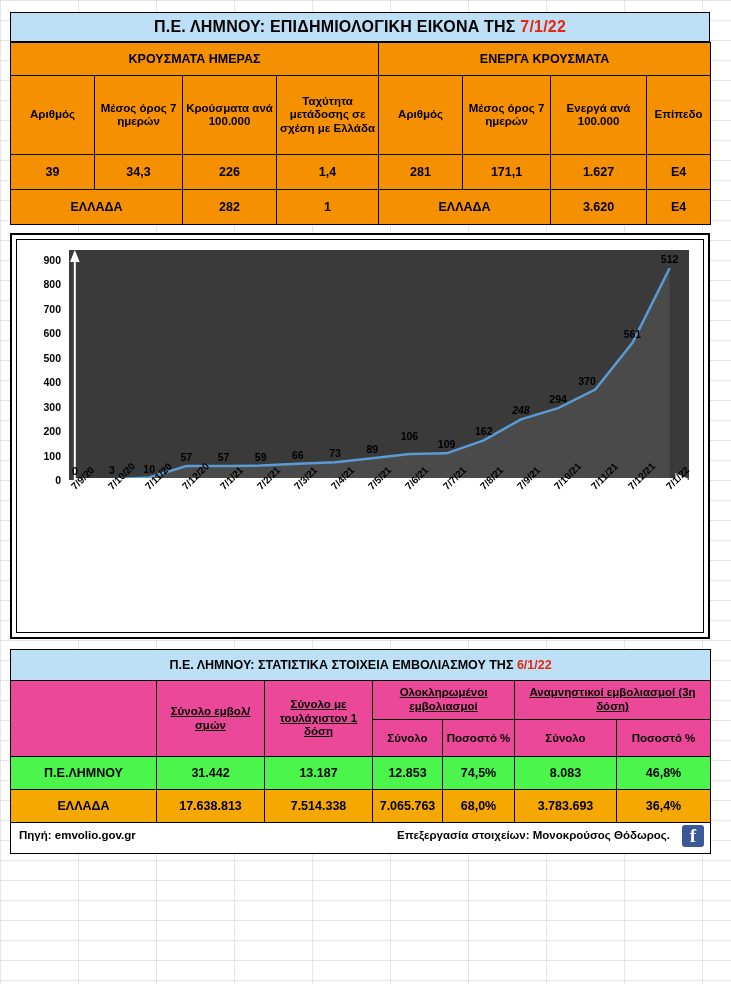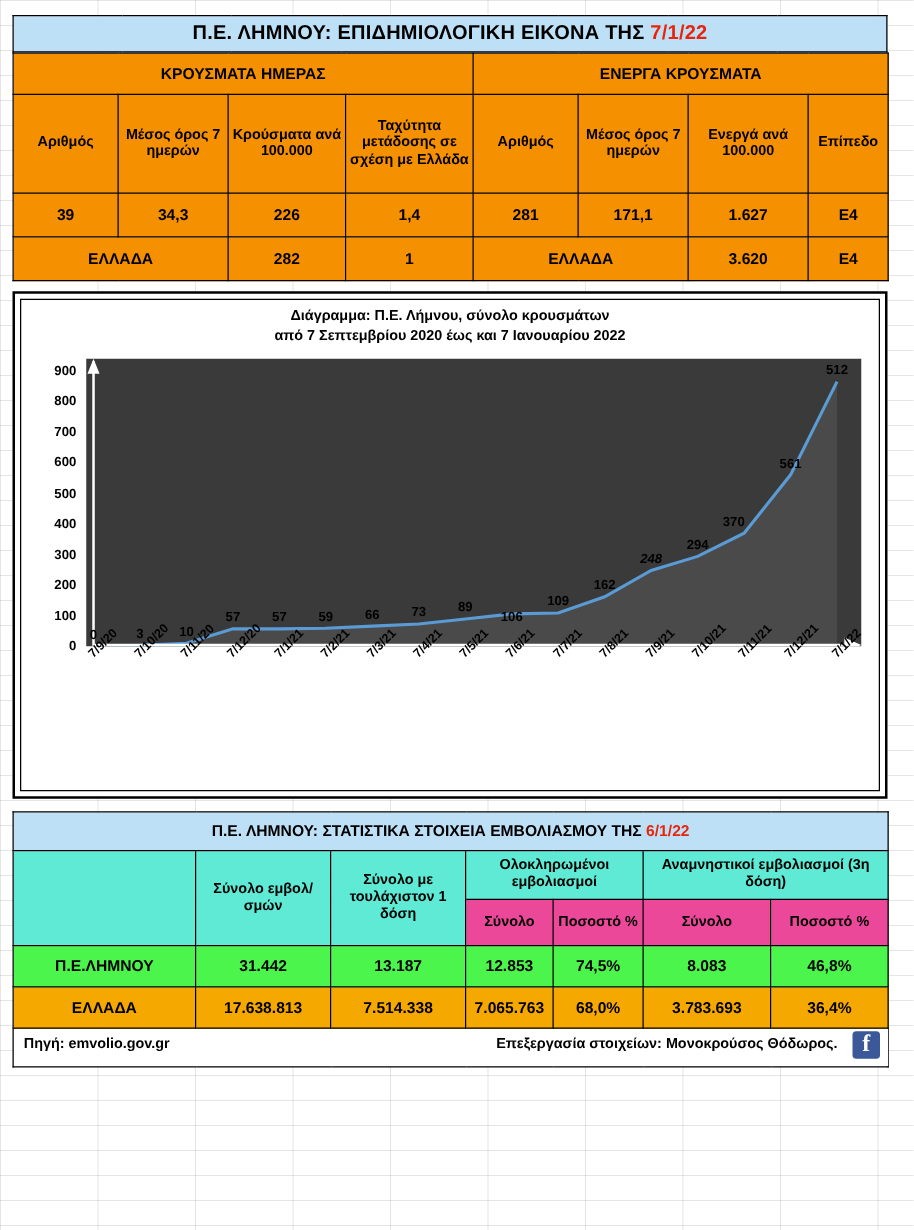--- a/index.html
+++ b/index.html
@@ -203,21 +203,22 @@
   .vac-hdr {
     background: #bde0f7;
     font-size: 12.5px;
     height: 28px;
   }
   .vac-colhead {
     font-size: 11.5px;
     height: 34px;
     line-height: 1.2;
     padding: 2px 2px;
-    background: #5eead4;
+    background: #ec4899;
+    text-decoration: underline;
   }
   .vac-sub {
     font-size: 11.5px;
     height: 34px;
     background: #ec4899;
   }
   .vac-green td { background: #4cf54c; font-size: 12.5px; height: 30px; }
   .vac-orange td { background: #f5a800; font-size: 12.5px; height: 30px; }
   .vac-foot td {
     background: #ffffff;
@@ -303,24 +304,20 @@
         <td class="orange">1</td>
         <td class="orange" colspan="2">ΕΛΛΑΔΑ</td>
         <td class="orange">3.620</td>
         <td class="orange">Ε4</td>
       </tr>
     </tbody>
       </table>
 
     <div class="chart-panel">
       <div class="chart-inner">
-        <div class="chart-title">
-          <div>Διάγραμμα:  Π.Ε. Λήμνου, σύνολο κρουσμάτων</div>
-          <div>από 7 Σεπτεμβρίου 2020 έως και 7 Ιανουαρίου 2022</div>
-        </div>
 
         <div class="plot">
           <div class="ylabels">
               <span style="top: 230px;">0</span>
               <span style="top: 205.556px;">100</span>
               <span style="top: 181.111px;">200</span>
               <span style="top: 156.667px;">300</span>
               <span style="top: 132.222px;">400</span>
               <span style="top: 107.778px;">500</span>
               <span style="top: 83.3333px;">600</span>
@@ -360,21 +357,21 @@
           <div id="point-labels">
               <div class="dlabel" style="left: 51.8125px; top: 235px;">0</div>
               <div class="dlabel" style="left: 88.9883px; top: 234.267px;">3</div>
               <div class="dlabel" style="left: 126.164px; top: 232.556px;">10</div>
               <div class="dlabel" style="left: 163.34px; top: 221.067px;">57</div>
               <div class="dlabel" style="left: 200.516px; top: 221.067px;">57</div>
               <div class="dlabel" style="left: 237.691px; top: 220.578px;">59</div>
               <div class="dlabel" style="left: 274.867px; top: 218.867px;">66</div>
               <div class="dlabel" style="left: 312.043px; top: 217.156px;">73</div>
               <div class="dlabel" style="left: 349.219px; top: 213.244px;">89</div>
-              <div class="dlabel" style="left: 386.395px; top: 221px;">106</div>
+              <div class="dlabel" style="left: 386.395px; top: 200px;">106</div>
               <div class="dlabel" style="left: 423.57px; top: 208.356px;">109</div>
               <div class="dlabel" style="left: 460.746px; top: 195.4px;">162</div>
               <div class="dlabel" style="left: 497.922px; top: 174.378px; font-style: italic;">248</div>
               <div class="dlabel" style="left: 535.098px; top: 163.133px;">294</div>
               <div class="dlabel" style="left: 564px; top: 144.556px;">370</div>
               <div class="dlabel" style="left: 609.449px; top: 97.8667px;">561</div>
               <div class="dlabel" style="left: 646.625px; top: 23.3111px;">512</div>
             </div>
         </div>
 

